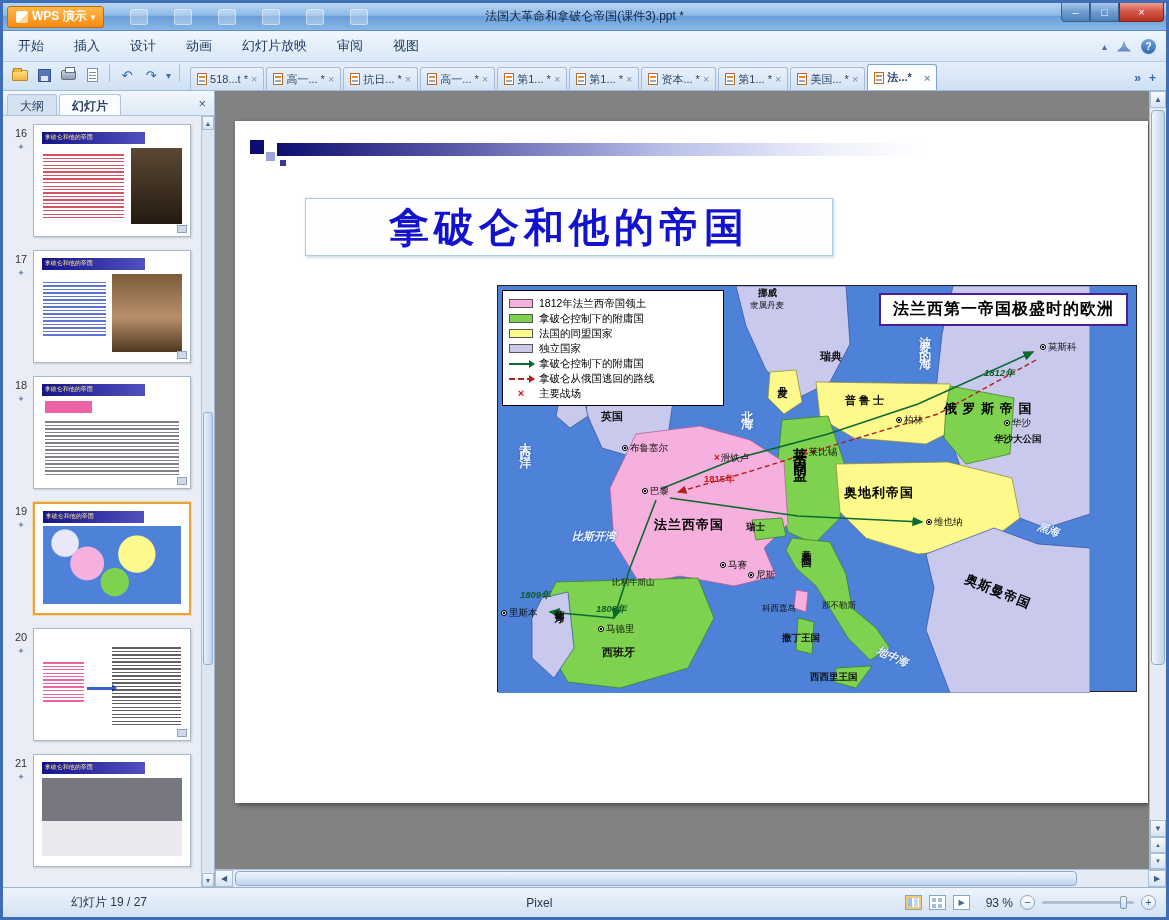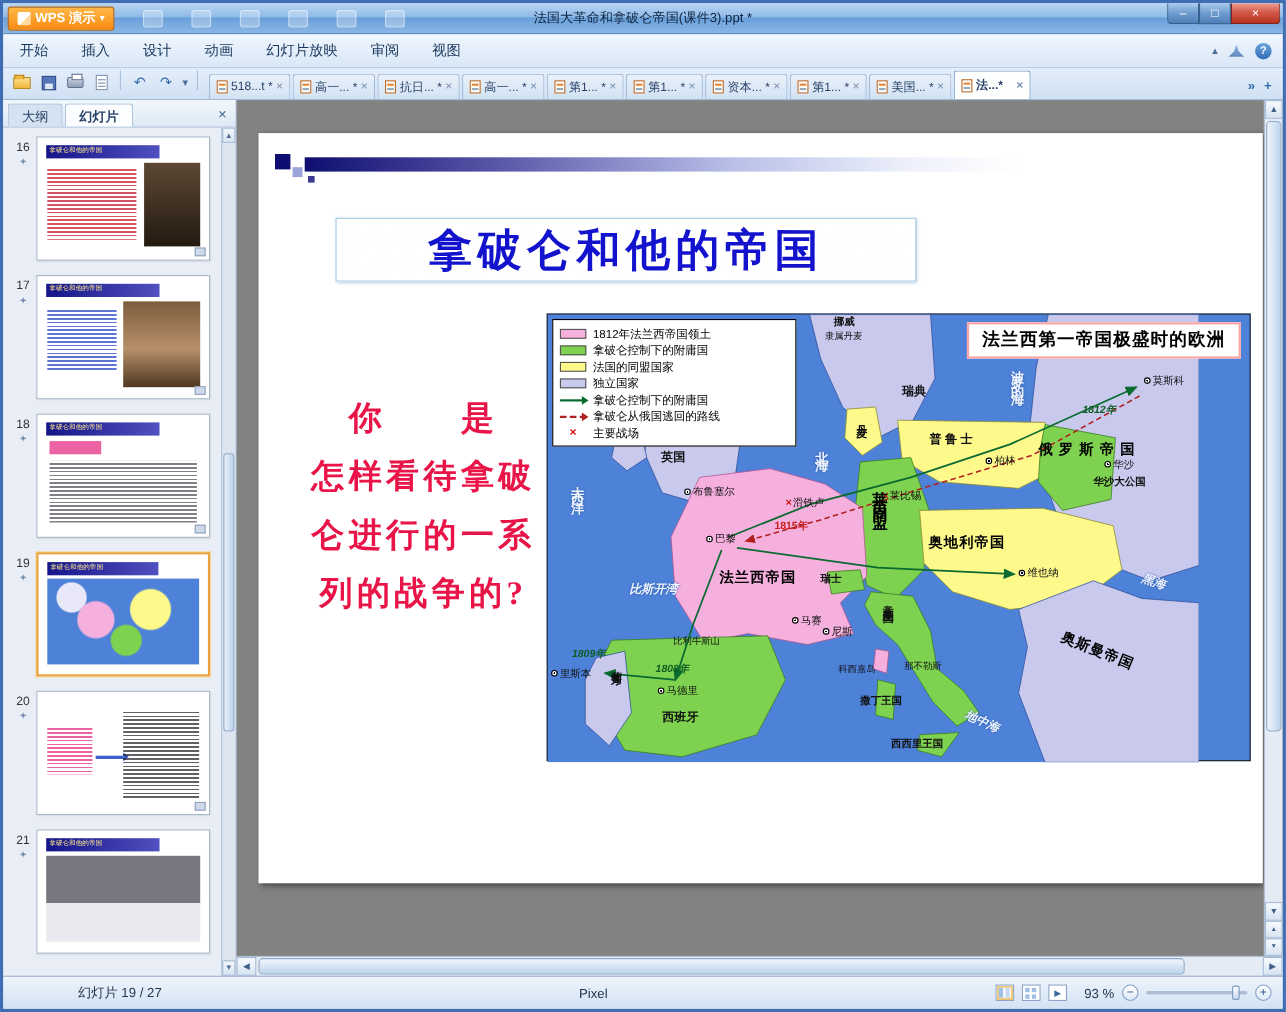--- a/index.html
+++ b/index.html
@@ -142,21 +142,21 @@
   .legend { position:absolute; left:4px; top:4px; width:222px; background:#fff; border:1px solid #000; padding:5px 6px 4px 6px; z-index:3; }
   .leg-row { display:flex; align-items:center; gap:6px; height:15px; font-size:10.5px; color:#000; }
   .sw-box { width:24px; height:9px; border:1px solid #555; flex:0 0 24px; }
   .sw-empire { background:var(--map-empire); } .sw-vassal { background:var(--map-vassal); }
   .sw-ally { background:var(--map-ally); } .sw-independent { background:var(--map-independent); }
   .sw-line { width:24px; flex:0 0 24px; position:relative; height:0; border-top:2px solid var(--map-advance); }
   .sw-line::after { content:""; position:absolute; right:-2px; top:-5px; border-left:6px solid var(--map-advance); border-top:4px solid transparent; border-bottom:4px solid transparent; }
   .sw-line.dashed { border-top:2px dashed var(--map-retreat); }
   .sw-line.dashed::after { border-left-color:var(--map-retreat); }
   .sw-battle { width:24px; flex:0 0 24px; text-align:center; color:#d01414; font-weight:bold; font-size:11px; line-height:9px; }
-  .map-titlebox { position:absolute; right:8px; top:7px; background:#fff; border:2px solid #fca5a5; padding:4px 12px; z-index:3;
+  .map-titlebox { position:absolute; right:8px; top:7px; background:#fff; border:2px solid #4c1d95; padding:4px 12px; z-index:3;
     font-size:16px; font-weight:bold; color:#000; letter-spacing:1px; }
   .map-caption { position:absolute; left:262px; top:577px; width:592px; text-align:center; font-size:15px; color:#111; }
 
   
   .v-scroll { position:absolute; right:0; top:0; bottom:0; width:17px; background:#e4ebf4; border-left:1px solid #aebfd4; display:flex; flex-direction:column; }
   .vs-btn { height:17px; flex:0 0 17px; display:flex; align-items:center; justify-content:center; font-size:8px; color:#3f5f88; background:linear-gradient(#f6fafd,#d7e4f2); border:1px solid #a9bdd6; }
   .vs-track { flex:1; position:relative; }
   .vs-thumb { position:absolute; left:1px; right:1px; top:2px; height:78%; border-radius:4px; background:linear-gradient(90deg,#f0f6fc,#bed4ec); border:1px solid #8fabcb; }
   .vs-dbl { height:16px; flex:0 0 16px; display:flex; flex-direction:column; align-items:center; justify-content:center; font-size:6px; line-height:4px; color:#3f5f88; background:linear-gradient(#f6fafd,#d7e4f2); border:1px solid #a9bdd6; }
 
@@ -385,26 +385,20 @@
         <div class="slide">
           <div class="deco-sq1"></div>
           <div class="deco-band"></div>
           <div class="deco-sq2"></div>
           <div class="deco-sq3"></div>
 
           <div class="slide-titlebox">
             <span class="slide-title">拿破仑和他的帝国</span>
           </div>
 
-          <div class="question">
-            <div class="q-line">你　　是</div>
-            <div class="q-line">怎样看待拿破</div>
-            <div class="q-line">仑进行的一系</div>
-            <div class="q-line">列的战争的?</div>
-          </div>
 
           <div class="mapbox">
             <svg width="592" height="407" viewBox="0 0 592 407" id="map-svg">
               <defs>
                 <marker id="ah-advance" markerWidth="8" markerHeight="8" refX="6" refY="3" orient="auto">
                   <path d="M0,0 L7,3 L0,6 Z" fill="#0a6a30"></path>
                 </marker>
                 <marker id="ah-retreat" markerWidth="8" markerHeight="8" refX="6" refY="3" orient="auto">
                   <path d="M0,0 L7,3 L0,6 Z" fill="#b02020"></path>
                 </marker>

